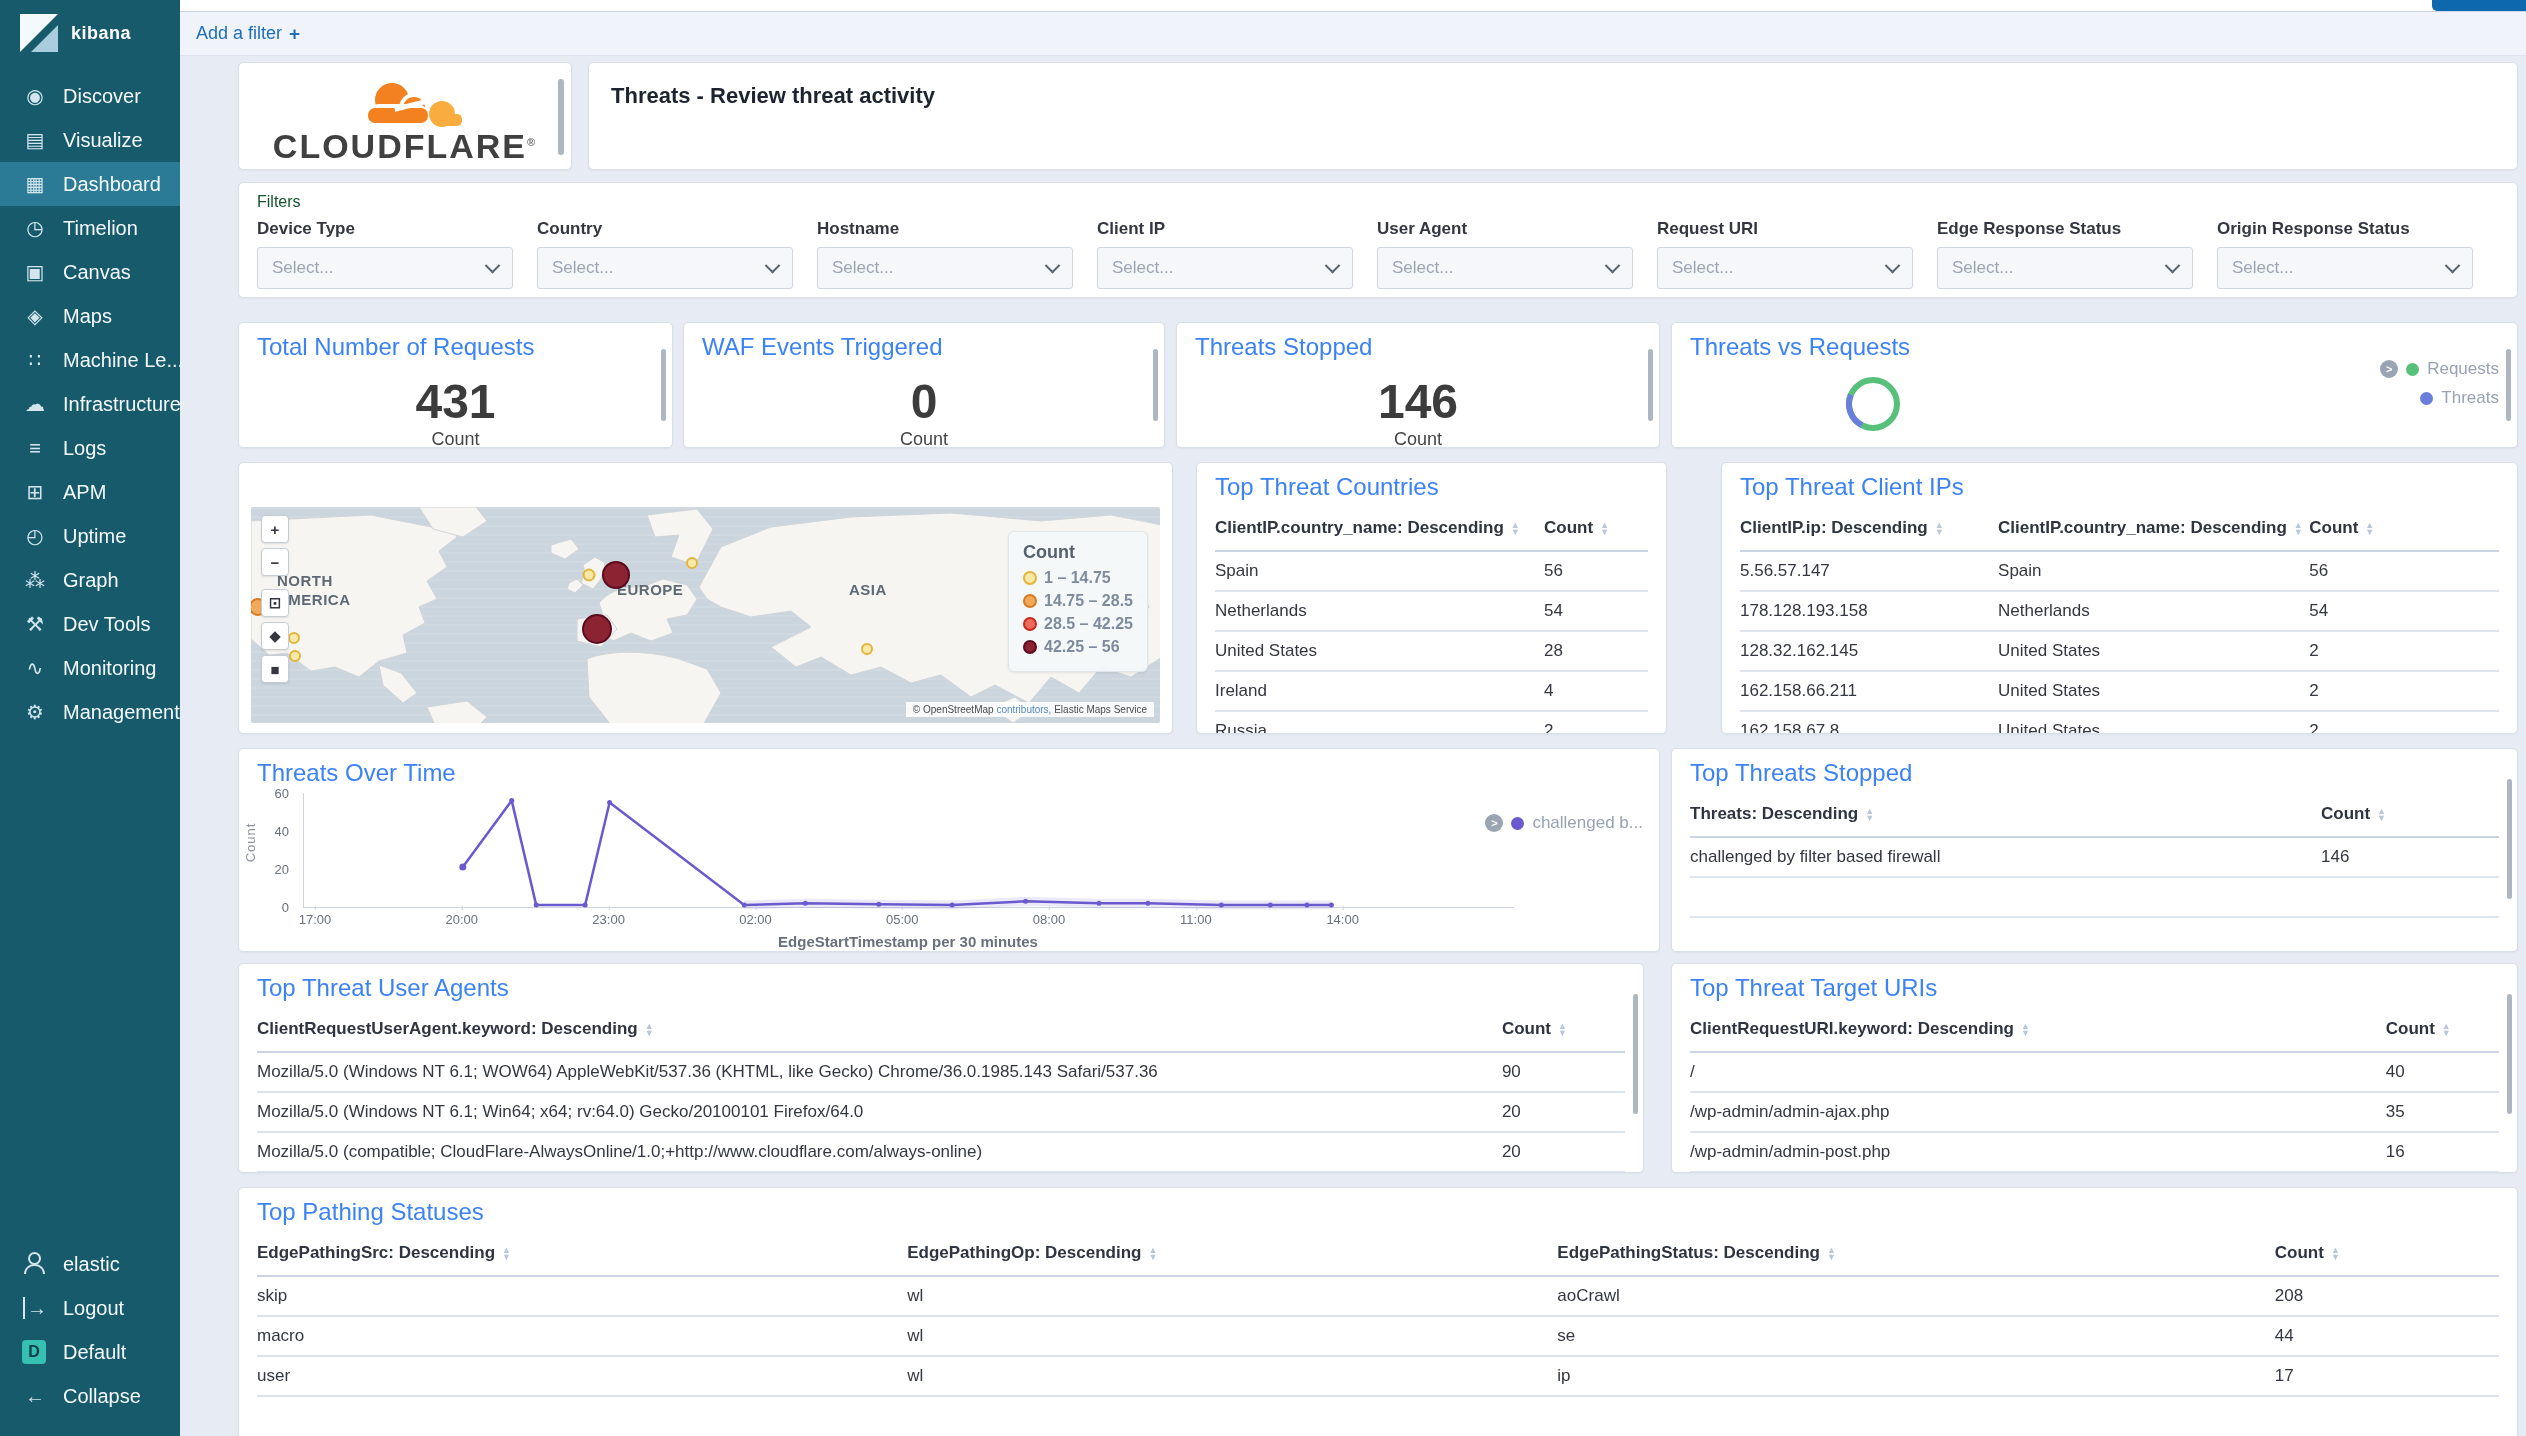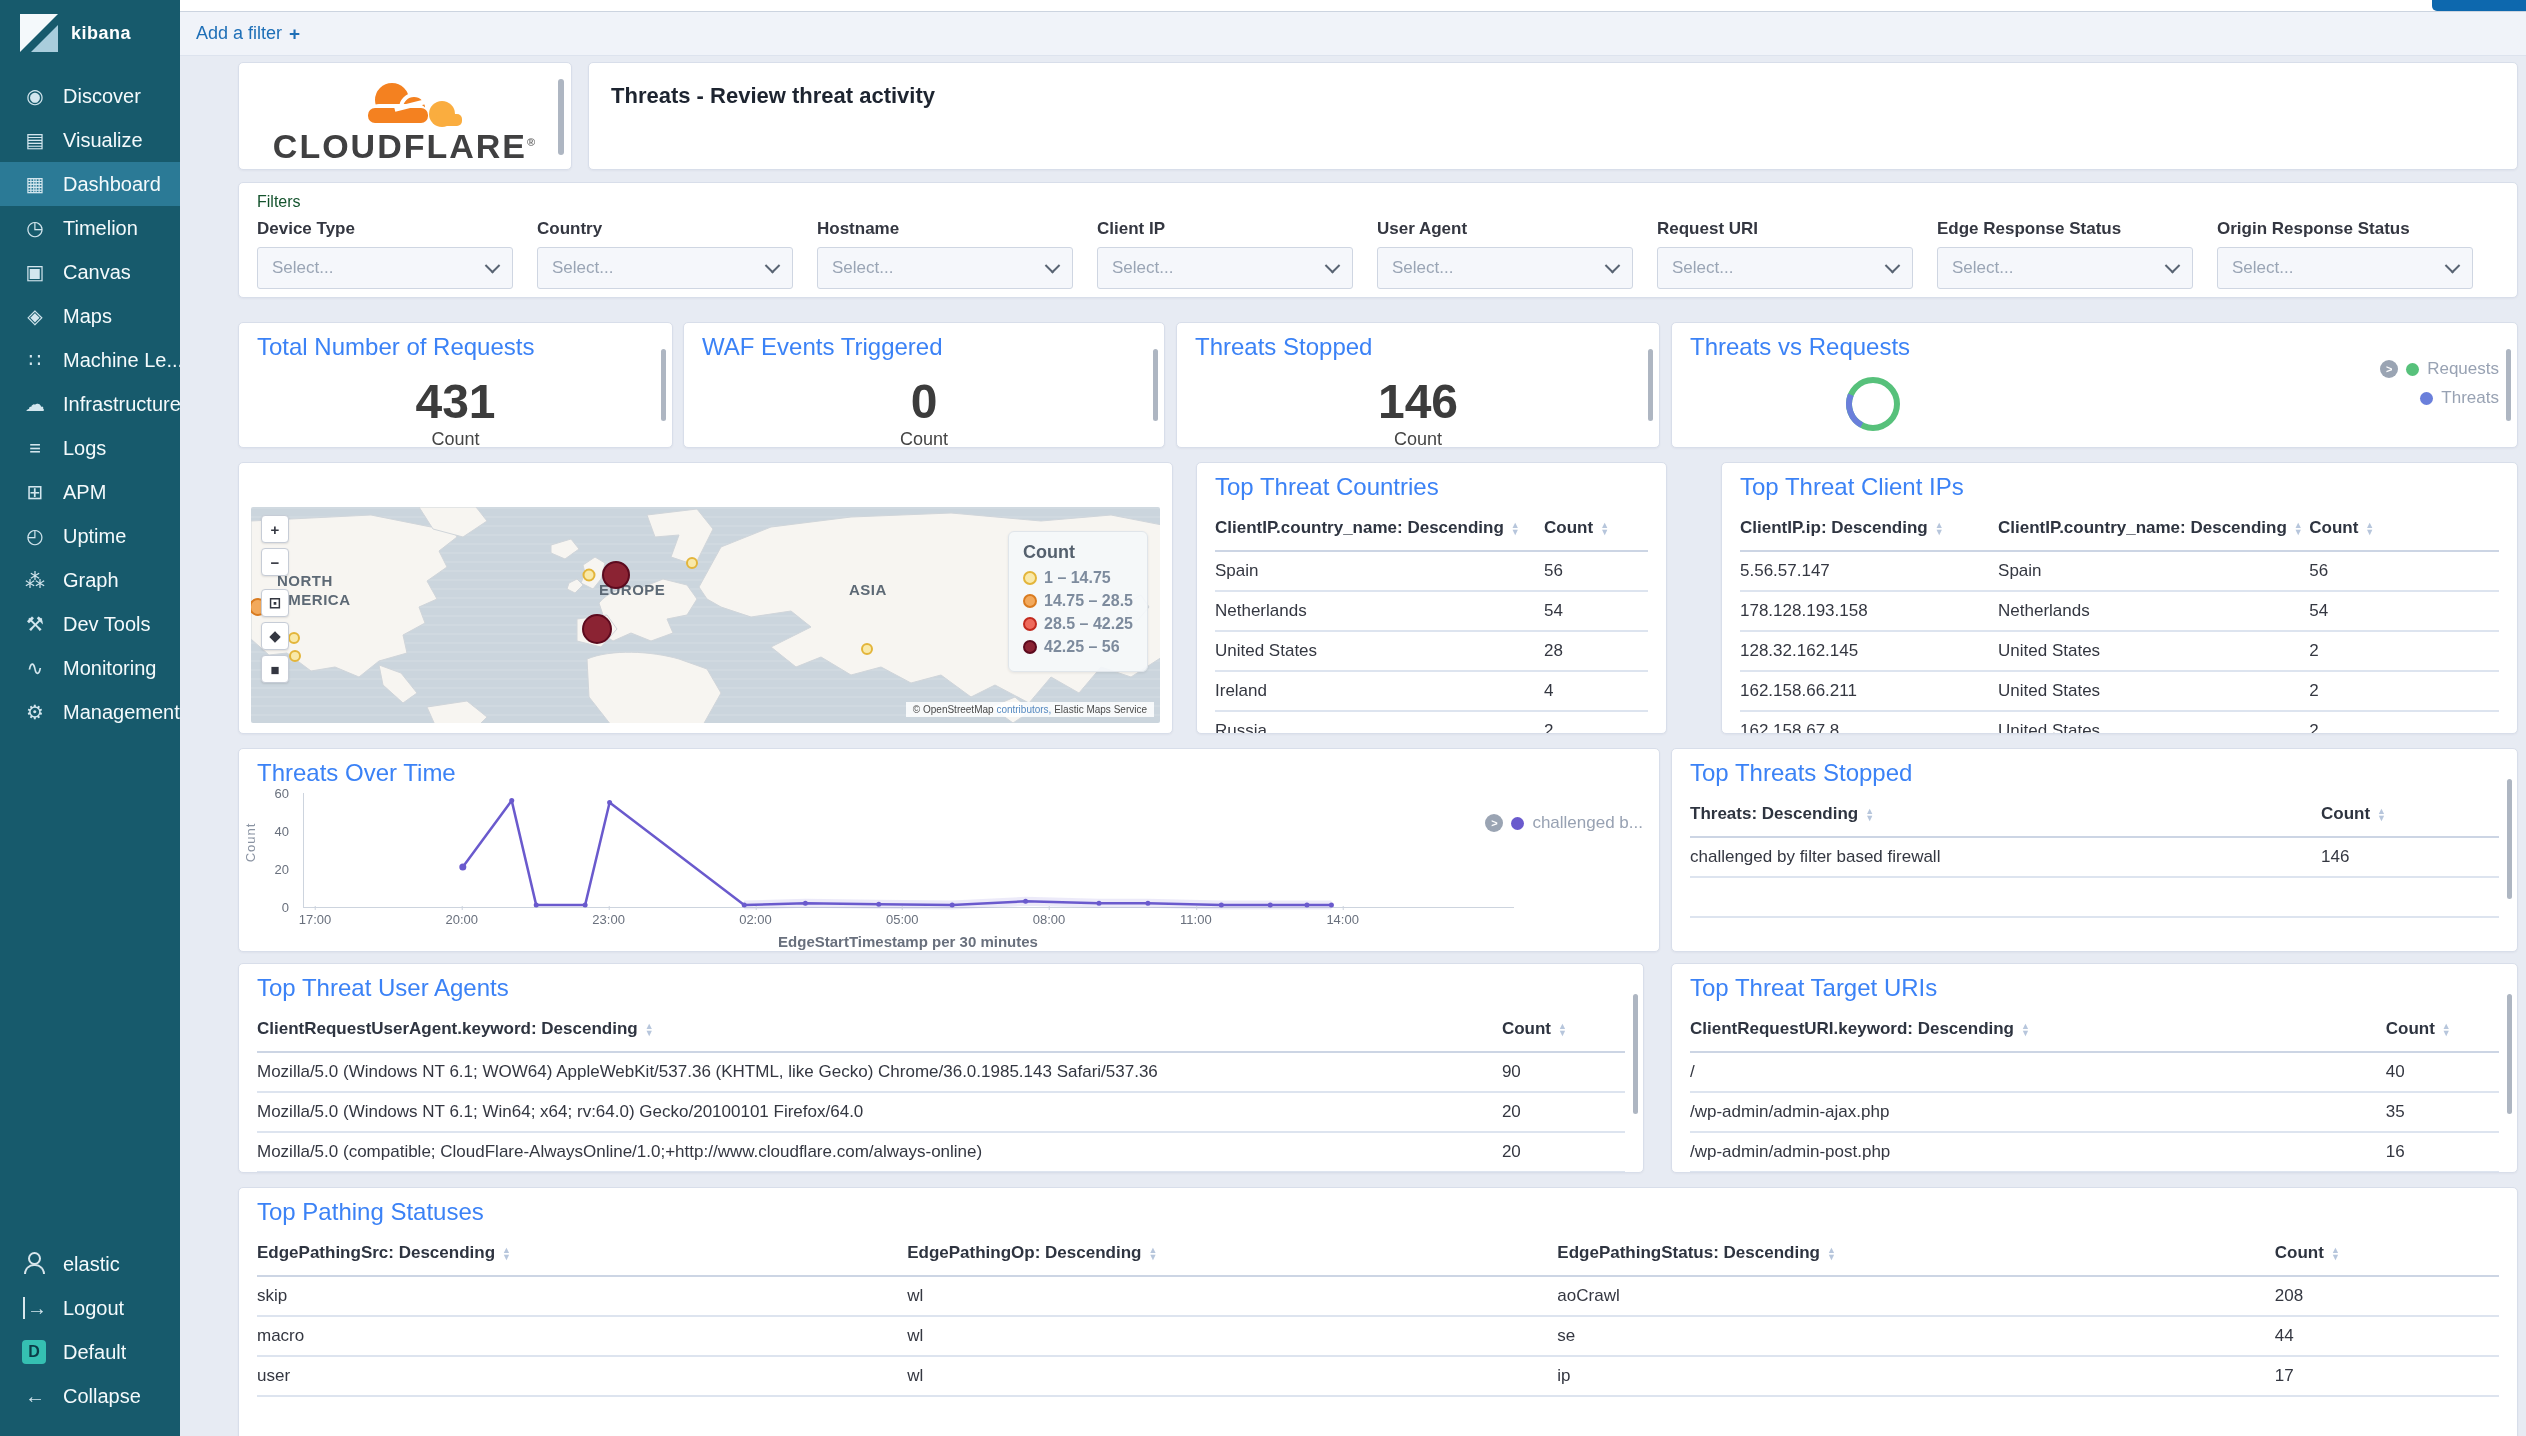--- a/index.html
+++ b/index.html
@@ -355,21 +355,21 @@
             <path d="M396,8 L446,2 L462,22 L444,58 L420,50 L428,28 L404,30 Z"></path>
             <path d="M348,96 C356,86 372,78 392,80 L412,72 L436,78 L446,92 L436,108 L416,112 L422,126 L400,134 L380,126 L362,134 L344,122 L352,108 Z"></path>
             <path d="M326,112 L356,108 L366,122 L350,140 L326,134 Z"></path>
             <path d="M336,152 C360,142 400,144 428,152 L456,162 L470,186 L452,218 L360,218 L338,190 Z"></path>
             <path d="M448,80 L470,40 L520,20 L600,10 L700,6 L790,14 L860,8 L911,18 L911,150 L880,170 L850,160 L828,186 L800,170 L778,196 L744,178 L720,190 L690,168 L660,176 L630,160 L600,168 L570,150 L545,160 L520,140 L560,120 L540,104 L500,110 L470,100 L456,92 Z"></path>
             <path d="M740,200 l24,-10 16,14 -18,12 z"></path>
             <path d="M876,96 l14,-8 8,12 -12,14 -10,-8 z"></path>
           </g>
         </svg>
         <div class="map-label" style="left:26px;top:64px;line-height:19px;"><span>NORTH</span><br><span>AMERICA</span></div>
-        <div class="map-label" style="left:348px;top:74px;">EUROPE</div>
+        <div class="map-label" style="left:366px;top:74px;">EUROPE</div>
         <div class="map-label" style="left:598px;top:74px;">ASIA</div>
         <div id="map-dots">
             <div class="map-dot" style="left: 40.2%; top: 31.7%; width: 24px; height: 24px; background: rgb(139, 35, 51); border: 2px solid rgb(92, 10, 30);"></div>
             <div class="map-dot" style="left: 38.1%; top: 56.4%; width: 26px; height: 26px; background: rgb(139, 35, 51); border: 2px solid rgb(92, 10, 30);"></div>
             <div class="map-dot" style="left: 37.2%; top: 31.7%; width: 9px; height: 9px; background: rgb(249, 233, 169); border: 2px solid rgb(227, 181, 58);"></div>
             <div class="map-dot" style="left: 48.5%; top: 26.1%; width: 8px; height: 8px; background: rgb(249, 233, 169); border: 2px solid rgb(227, 181, 58);"></div>
             <div class="map-dot" style="left: 67.8%; top: 65.6%; width: 8px; height: 8px; background: rgb(249, 233, 169); border: 2px solid rgb(227, 181, 58);"></div>
             <div class="map-dot" style="left: 0.8%; top: 46.3%; width: 14px; height: 14px; background: rgb(242, 169, 92); border: 2px solid rgb(217, 123, 32);"></div>
             <div class="map-dot" style="left: 4.7%; top: 60.6%; width: 8px; height: 8px; background: rgb(249, 233, 169); border: 2px solid rgb(227, 181, 58);"></div>
             <div class="map-dot" style="left: 4.8%; top: 68.8%; width: 8px; height: 8px; background: rgb(249, 233, 169); border: 2px solid rgb(227, 181, 58);"></div>

